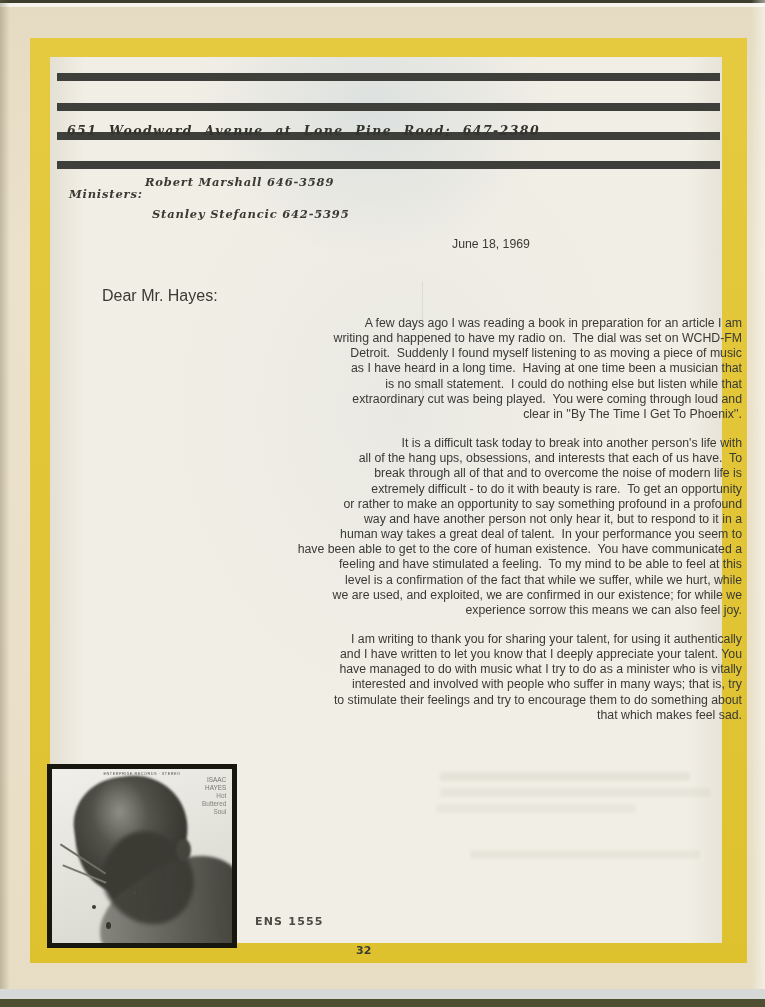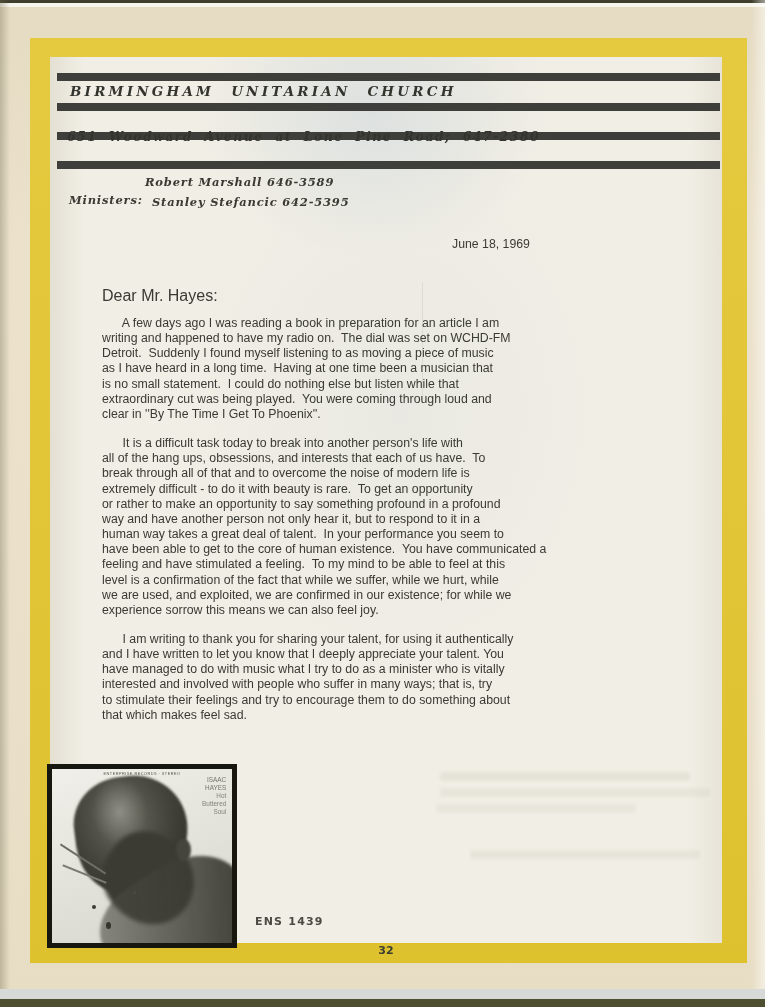--- a/index.html
+++ b/index.html
@@ -27,32 +27,32 @@
       radial-gradient(ellipse 260px 210px at 48% 6%,rgba(203,214,219,0.55),rgba(203,214,219,0) 70%),
       radial-gradient(ellipse 300px 380px at 52% 40%,rgba(210,218,220,0.25),rgba(210,218,220,0) 75%),
       linear-gradient(90deg,rgba(180,172,148,0.22),rgba(255,255,255,0) 5%,rgba(255,255,255,0) 95%,rgba(185,178,155,0.18));}
 
   .bar{position:absolute;left:7px;width:663px;height:8px;background:#3e3f3b;}
   .bar-1{top:16px;} .bar-2{top:46px;} .bar-3{top:75px;} .bar-4{top:104px;}
 
   .lh-text{position:absolute;font-family:"DejaVu Serif",serif;font-style:italic;color:#34342e;white-space:nowrap;}
   .church-name{left:20px;top:26px;font-size:13.5px;font-weight:bold;letter-spacing:3.2px;word-spacing:9px;}
   .addr{font-size:12.5px;font-weight:bold;letter-spacing:1.4px;word-spacing:6px;}
-  .addr-1{left:17px;top:72px;}
+  .addr-1{left:17px;top:66px;}
   .addr-2{left:16px;top:87px;}
   .ministers-row{position:absolute;font-family:"DejaVu Serif",serif;font-style:italic;
     font-size:11.5px;font-weight:bold;letter-spacing:0.8px;color:#3a3a33;white-space:nowrap;}
-  .min-label{left:19px;top:136px;}
+  .min-label{left:19px;top:130px;}
   .min-1{left:95px;top:118px;}
-  .min-2{left:102px;top:138px;font-style:italic;}
+  .min-2{left:102px;top:150px;font-style:italic;}
 
   .typed{font-family:Liberation Sans, sans-serif;color:#3a3a34;}
   .letter-date{position:absolute;left:402px;top:180px;font-size:12.3px;white-space:nowrap;}
   .salutation{position:absolute;left:52px;top:230px;font-size:16px;white-space:nowrap;}
-  .letter-body{position:absolute;left:52px;top:259px;width:640px;font-size:12.3px;line-height:15.15px;}
+  .letter-body{position:absolute;left:52px;top:259px;width:640px;font-size:12.3px;line-height:15.15px;text-align:right;}
   .para{white-space:pre;margin:0 0 14px 0;}
 
   .ghost{position:absolute;border-radius:3px;background:#9aa082;opacity:0.13;filter:blur(1.5px);}
   .ghost-1{left:440px;top:772px;width:250px;height:9px;}
   .ghost-2{left:440px;top:788px;width:270px;height:9px;opacity:0.10;}
   .ghost-3{left:436px;top:804px;width:200px;height:9px;opacity:0.09;}
   .ghost-4{left:470px;top:850px;width:230px;height:9px;opacity:0.10;}
   .crease-v{position:absolute;left:372px;top:225px;width:1px;height:120px;background:rgba(90,90,80,0.10);}
 
   .album{position:absolute;left:47px;top:764px;width:190px;height:184px;
@@ -75,42 +75,41 @@
   .drip-2{position:absolute;left:30%;top:88%;width:5px;height:7px;border-radius:50%;background:#34342d;}
   .drip-3{position:absolute;left:45%;top:70%;width:3px;height:3px;border-radius:50%;background:#4a4a42;}
   .album-top-label{position:absolute;left:0;top:3px;width:100%;text-align:center;
     font-size:8px;color:#55554d;letter-spacing:1px;white-space:nowrap;
     transform:scale(0.48);transform-origin:50% 0;}
   .album-titles{position:absolute;right:6px;top:7px;text-align:right;color:#83837b;
     font-size:8px;line-height:10px;transform:scale(0.8);transform-origin:100% 0;}
   .album-artist{color:#74746c;}
   .catalog{position:absolute;left:255px;top:915px;font-size:11px;font-weight:bold;
     letter-spacing:1.2px;color:#4b4b44;font-family:"DejaVu Sans",sans-serif;}
-  .page-number{position:absolute;left:326px;top:906px;width:60px;text-align:center;
+  .page-number{position:absolute;left:326px;top:906px;width:60px;text-align:left;
     font-size:11px;font-weight:bold;color:#3c3c30;font-family:"DejaVu Sans",sans-serif;}
 </style>
 </head>
 <body>
 
 <div class="scan">
 
   <div class="edge edge-top-dark"></div>
   <div class="edge edge-top-light"></div>
   <div class="left-shade"></div>
   <div class="right-shade"></div>
 
   <div class="yellow-frame">
     <div class="paper">
 
       <div class="bar bar-1"></div>
       <div class="bar bar-2"></div>
       <div class="bar bar-3"></div>
       <div class="bar bar-4"></div>
 
-      <div class="lh-text church-name">BIRMINGHAM UNITARIAN CHURCH</div>
       <div class="lh-text addr addr-1">651 Woodward Avenue at Lone Pine Road; 647-2380</div>
 
       <div class="ministers-row min-label">Ministers:</div>
       <div class="ministers-row min-1">Robert Marshall 646-3589</div>
       <div class="ministers-row min-2">Stanley Stefancic 642-5395</div>
 
       <div class="typed letter-date">June 18, 1969</div>
       <div class="typed salutation">Dear Mr. Hayes:</div>
 
       <div class="typed letter-body">
@@ -167,17 +166,17 @@
       <div class="album-titles">
         <div class="album-artist">ISAAC</div>
         <div class="album-artist">HAYES</div>
         <div>Hot</div>
         <div>Buttered</div>
         <div>Soul</div>
       </div>
     </div>
   </div>
 
-  <div class="catalog">ENS 1439</div>
+  <div class="catalog">ENS 1555</div>
 
   <div class="edge edge-bottom-gray"></div>
   <div class="edge edge-bottom-dark"></div>
 </div>
 
 </body></html>

